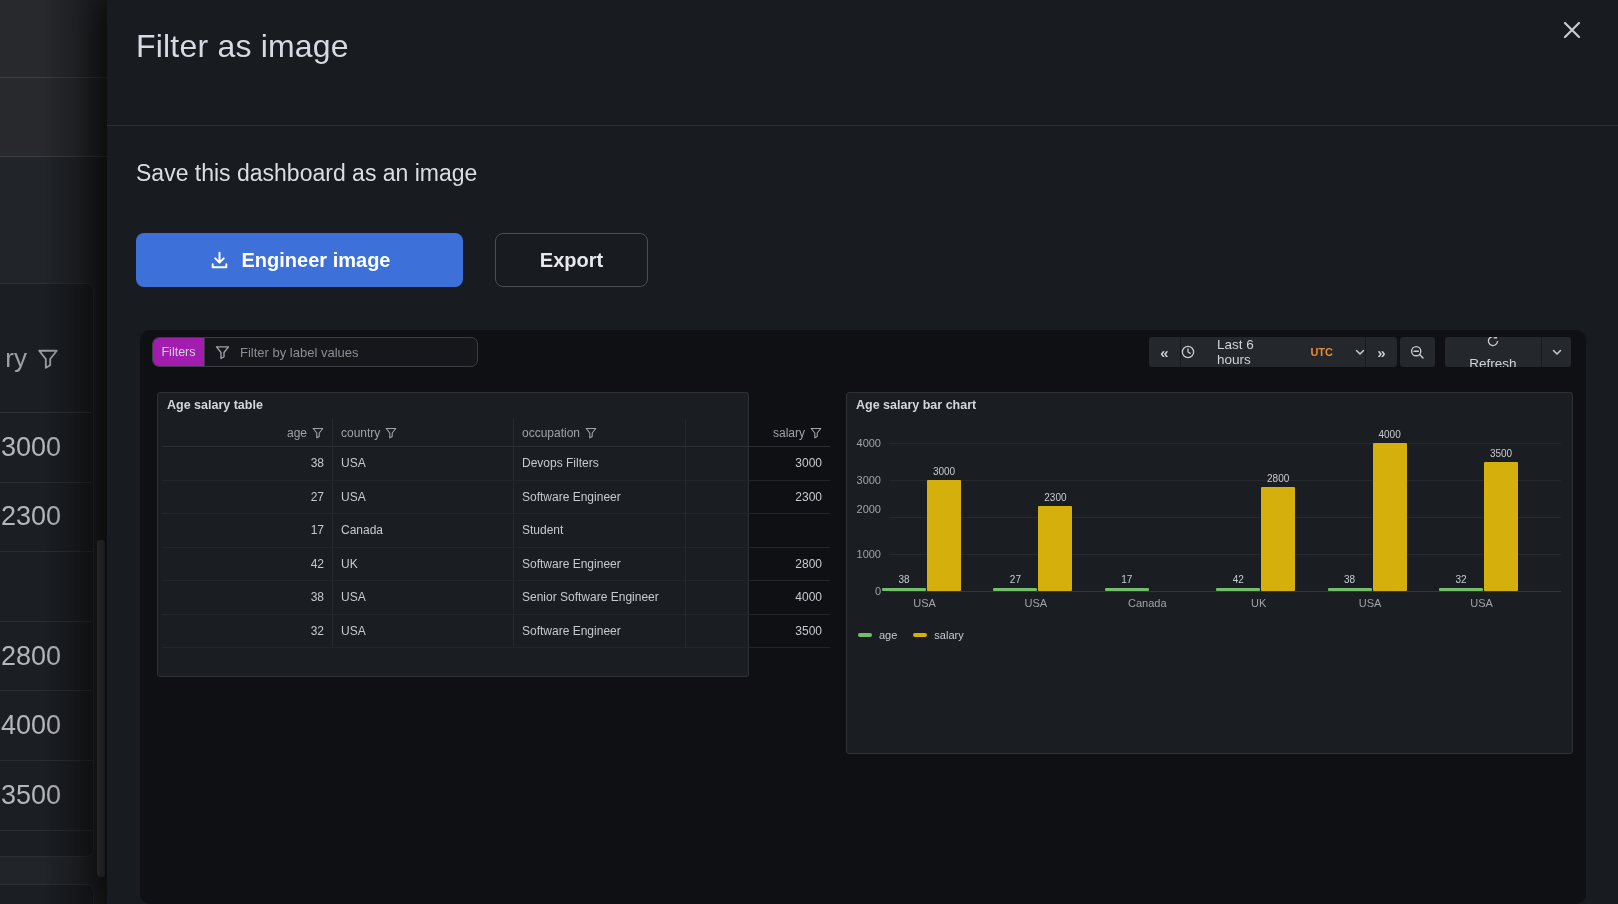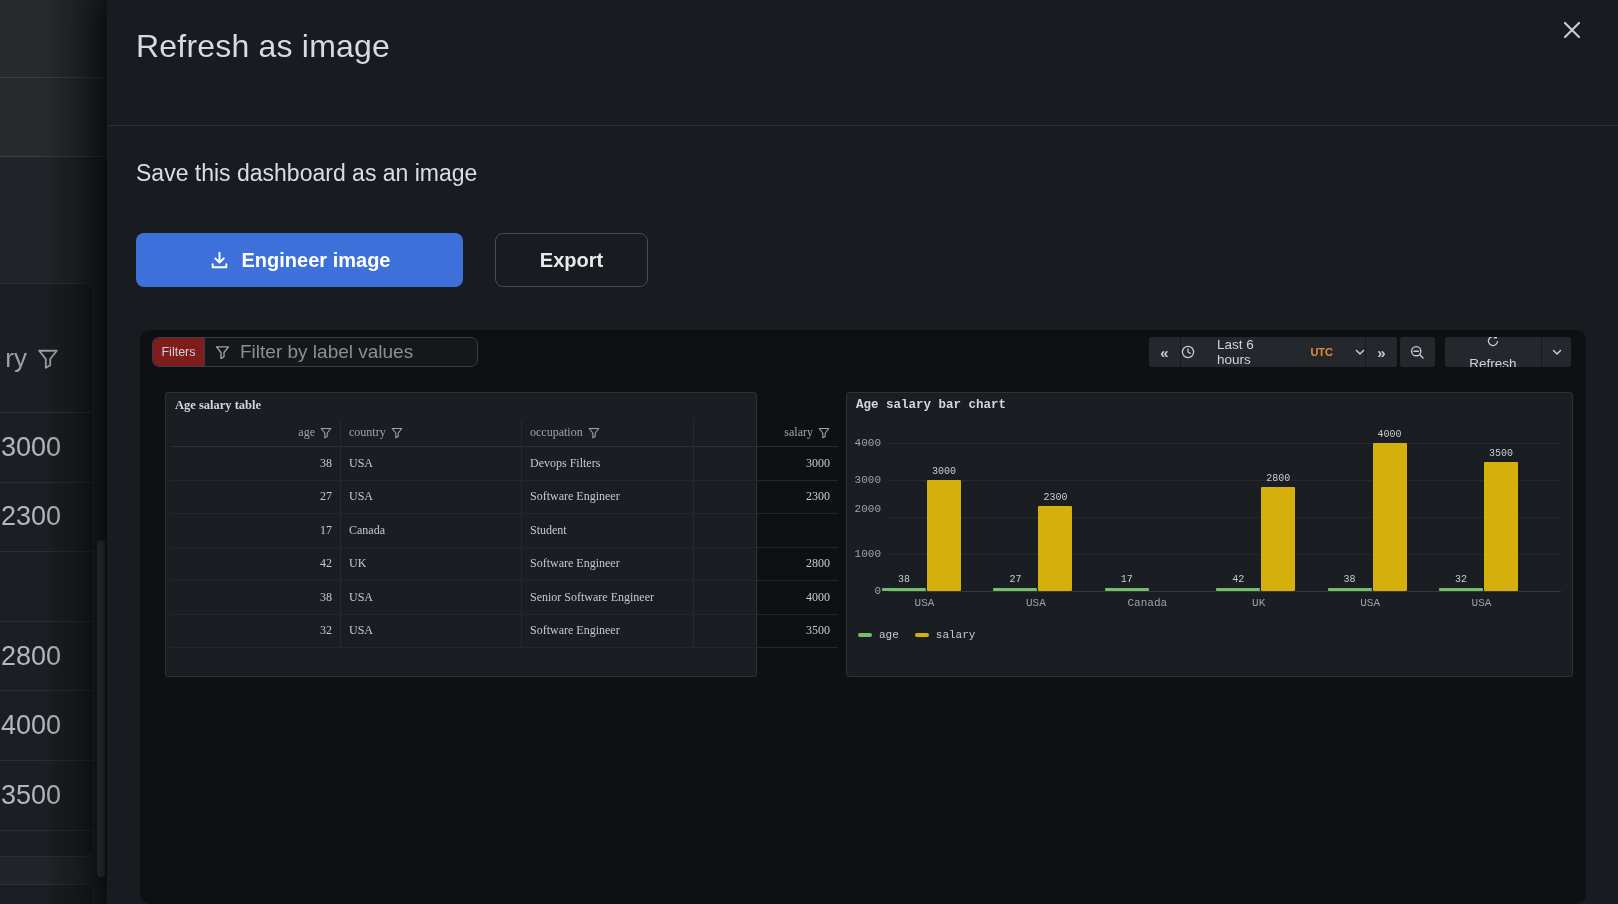--- a/index.html
+++ b/index.html
@@ -45,46 +45,46 @@
     cursor:pointer; font-family:inherit; }
 
   
   #preview { left:140px; top:330px; width:1446px; height:574px; background:#0e1014;
     border-radius:10px; }
 
   
   #filterbar { left:152px; top:337px; width:326px; height:30px;
     border:1px solid #3a3d43; border-radius:7px; display:flex; align-items:stretch;
     background:#15171b; }
-  #filter-chip { width:52px; background:#7f1d1d; border-right:1px solid #3a3d43;
+  #filter-chip { width:52px; background:#a21caf; border-right:1px solid #3a3d43;
     border-radius:6px 0 0 6px; display:flex; align-items:center; justify-content:center;
     color:#d0d1d6; font-size:12.5px; }
   #filter-input { flex:1; display:flex; align-items:center; gap:10px; padding:0 10px;
-    color:#8b8e94; font-size:19px; }
+    color:#8b8e94; font-size:13px; }
 
   
   #timebar { left:1131px; top:337px; width:440px; height:30px; display:flex;
     justify-content:flex-end; align-items:stretch; }
   .tgroup { display:flex; align-items:stretch; background:#24272c; border-radius:3px;
     overflow:hidden; }
   .tbtn { display:flex; align-items:center; justify-content:center; color:#d2d3d8;
     font-size:13.5px; font-weight:500; cursor:pointer; }
   .tsep { width:1px; background:#17191d; }
   .gap2 { width:3px; } .gap10 { width:10px; }
   #tp-back,#tp-fwd { width:31px; font-size:15px; font-weight:700; color:#c9cbd0; }
   #tp-main { width:184px; gap:22px; }
   #tp-utc { color:#e58a35; font-size:11px; font-weight:700; }
   #tp-zoomout { width:35px; }
   #tp-refresh { width:96px; gap:8px;flex-direction:column; }
   #tp-refresh-dd { width:29px; }
 
   
   .panel { background:#1a1d22; border:1px solid #2d3035; border-radius:3px; }
-  #table-panel { left:165px; top:392px; width:592px; height:285px;font-family:Liberation Serif, serif; }
-  #chart-panel { left:846px; top:392px; width:727px; height:285px;font-family:Liberation Mono, monospace; }
+  #table-panel { left:157px; top:392px; width:592px; height:285px; }
+  #chart-panel { left:846px; top:392px; width:727px; height:362px; }
   .panel-title { position:absolute; left:9px; top:5px; font-size:12.5px; font-weight:700;
     color:#d5d6db; }
 
   
   #ptable { position:absolute; left:4px; top:26px; width:668px;
     display:grid; grid-template-columns:171px 181px 172px 1fr; }
   .th { height:28px; color:#9fa3a8; font-size:12px; display:flex; align-items:center;
     gap:5px; border-bottom:1px solid #2c2f34; padding:0 8px;text-align:center; }
   .td { height:33.5px; color:#c7c9ce; font-size:12px; display:flex; align-items:center;
     border-bottom:1px solid #232529; padding:0 8px; }
@@ -136,21 +136,21 @@
       <div class="bg-row">2800</div>
       <div class="bg-row">4000</div>
       <div class="bg-row">3500</div>
     </div>
 </div>
 <div class="abs" id="bg-panel2"></div>
 <div class="abs" id="bg-scrollbar"></div>
 <div class="abs" id="bg-shade"></div>
 
 <div class="abs" id="modal"></div>
-<div class="abs" id="modal-title">Refresh as image</div>
+<div class="abs" id="modal-title">Filter as image</div>
 <div class="abs" id="modal-close">
   <svg width="20" height="20" viewBox="0 0 20 20">
       <path d="M3 3 L17 17 M17 3 L3 17" stroke="#c9cbd3" stroke-width="2.2" stroke-linecap="round"></path>
     </svg>
 </div>
 <div class="abs" id="modal-divider"></div>
 <div class="abs" id="modal-heading">Save this dashboard as an image</div>
 
 <button class="abs" id="btn-download">
   <span>

